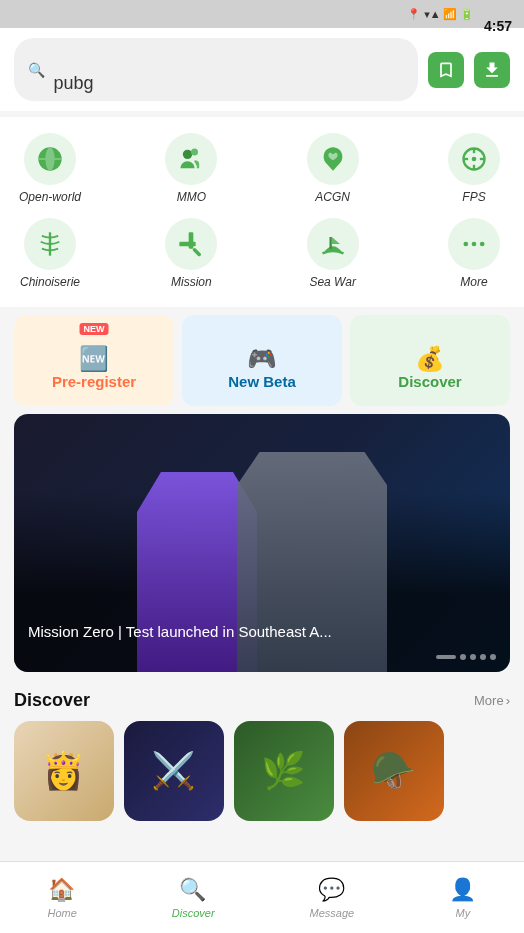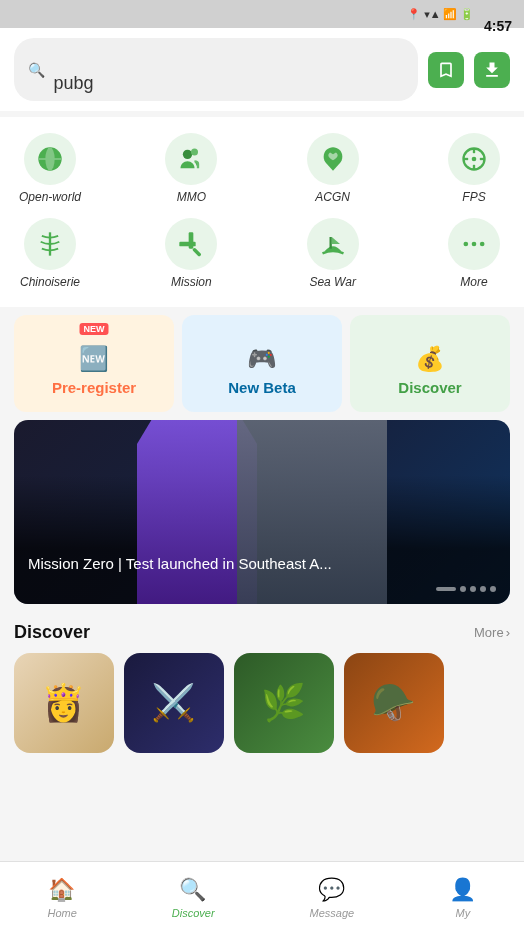--- a/index.html
+++ b/index.html
@@ -127,21 +127,21 @@
       margin: 8px 14px;
       gap: 8px;
     }
     .tab-btn {
       flex: 1;
       border-radius: 12px;
       padding: 16px 8px;
       display: flex;
       flex-direction: column;
       align-items: center;
-      gap: 6px;
+      gap: 0;
       cursor: pointer;
       position: relative;
     }
     .tab-btn.preregister {
       background: #fff3e0;
     }
     .tab-btn.newbeta {
       background: #e3f2fd;
     }
     .tab-btn.treasures {
@@ -169,21 +169,21 @@
     .tab-icon {
       margin-top: 14px;
       font-size: 24px;
     }
 
     
     .banner {
       margin: 8px 14px;
       border-radius: 14px;
       overflow: hidden;
-      height: 184px;
+      height: 258px;
       position: relative;
       background: linear-gradient(135deg, #1a1a2e 0%, #16213e 50%, #0f3460 100%);
     }
     .banner-overlay {
       position: absolute;
       inset: 0;
       background: linear-gradient(to top, rgba(0,0,0,0.7) 30%, transparent 70%);
     }
     .banner-characters {
       position: absolute;

